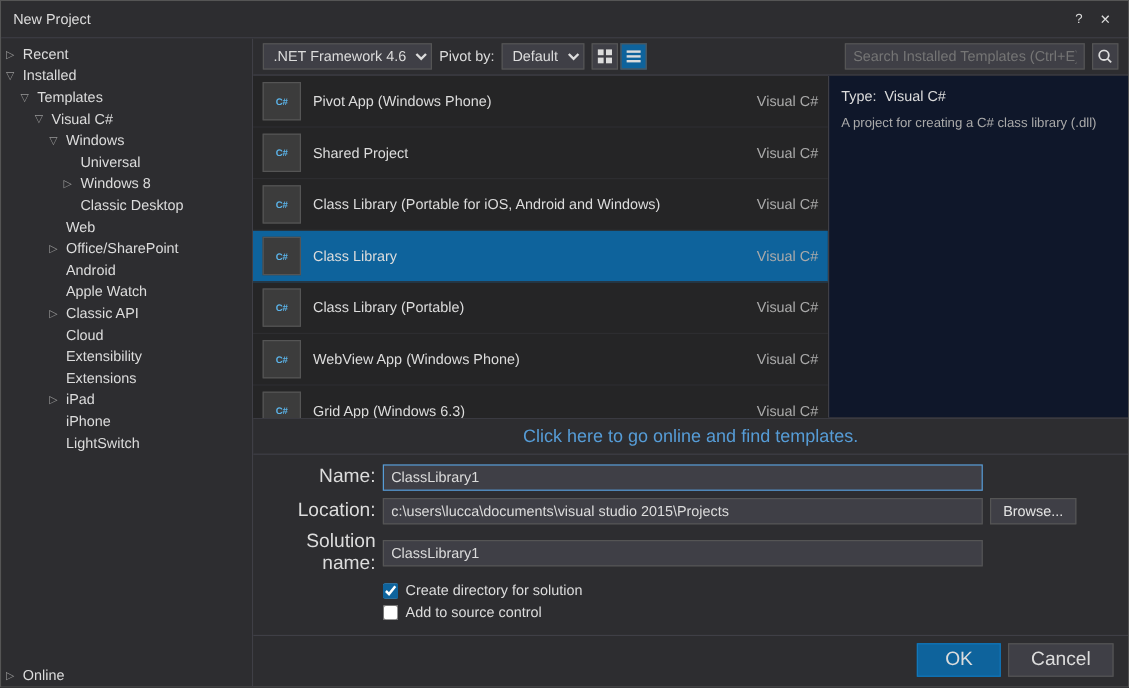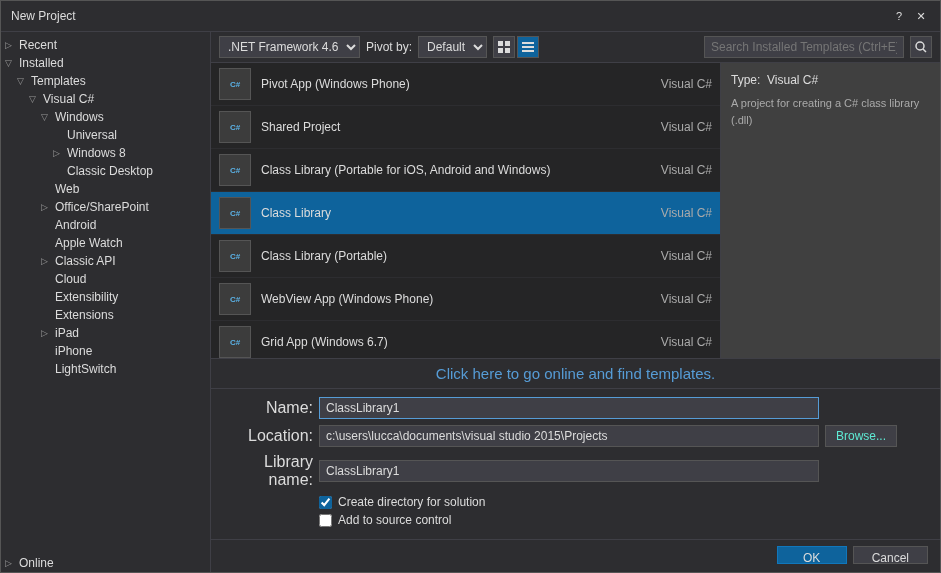--- a/index.html
+++ b/index.html
@@ -227,22 +227,22 @@
     .template-lang {
       font-size: 12px;
       color: #aaa;
       width: 80px;
       text-align: right;
       flex-shrink: 0;
     }
 
     
     .info-panel {
-      width: 220px;
-      background: #404040;
+      width: 250px;
+      background: #0f172a;
       border-left: 1px solid #3f3f46;
       padding: 10px;
       flex-shrink: 0;
       overflow-y: auto;
     }
 
     .info-type {
       font-size: 12px;
       color: #dcdcdc;
       margin-bottom: 8px;
@@ -306,21 +306,21 @@
       max-width: 500px;
     }
 
     .field-input-normal {
       border-color: #555 !important;
     }
 
     .browse-btn {
       background: #3f3f46;
       border: 1px solid #555;
-      color: #5eead4;
+      color: #e5e5e5;
       padding: 2px 10px;
       font-size: 12px;
       cursor: pointer;
       height: 22px;
     }
 
     .checkbox-row {
       display: flex;
       align-items: center;
       gap: 6px;
@@ -346,24 +346,24 @@
       border-top: 1px solid #3f3f46;
       background: #2d2d30;
       flex-shrink: 0;
     }
 
     .action-btn {
       background: #3f3f46;
       border: 1px solid #555;
       color: #dcdcdc;
       padding: 4px 18px;
-      font-size: 12px;
+      font-size: 16px;
       cursor: pointer;
       min-width: 70px;
-      height: 18px;
+      height: 28px;
     }
     .action-btn.primary {
       background: #0e639c;
       border-color: #1177bb;
     }
 
     
     ::-webkit-scrollbar { width: 10px; }
     ::-webkit-scrollbar-track { background: #3c3c3c; }
     ::-webkit-scrollbar-thumb { background: #686868; }
@@ -563,21 +563,21 @@
                 <span style="font-size:8px;color:#5bb3e8;font-weight:bold">C#</span>
               </div>
               <span class="template-name">WebView App (Windows Phone)</span>
               <span class="template-lang">Visual C#</span>
             </div>
 
             <div class="template-item">
               <div class="template-icon">
                 <span style="font-size:8px;color:#5bb3e8;font-weight:bold">C#</span>
               </div>
-              <span class="template-name">Grid App (Windows 6.7)</span>
+              <span class="template-name">Grid App (Windows 6.3)</span>
               <span class="template-lang">Visual C#</span>
             </div>
 
             <div class="template-item">
               
               
               
             </div>
 
           </div>
@@ -600,21 +600,21 @@
         <div class="field-row">
           <span class="field-label">Name:</span>
           <input class="field-input" type="text" value="ClassLibrary1" style="">
         </div>
         <div class="field-row">
           <span class="field-label">Location:</span>
           <input class="field-input field-input-normal" type="text" value="c:\users\lucca\documents\visual studio 2015\Projects" style="">
           <button class="browse-btn">Browse...</button>
         </div>
         <div class="field-row">
-          <span class="field-label">Library name:</span>
+          <span class="field-label">Solution name:</span>
           <input class="field-input field-input-normal" type="text" value="ClassLibrary1" style="">
         </div>
         <div class="checkbox-row">
           <input type="checkbox" id="cb-create-dir" checked="" style="">
           <label class="checkbox-label" for="cb-create-dir">Create directory for solution</label>
         </div>
         <div class="checkbox-row">
           <input type="checkbox" id="cb-source" style="">
           <label class="checkbox-label" for="cb-source">Add to source control</label>
         </div>

